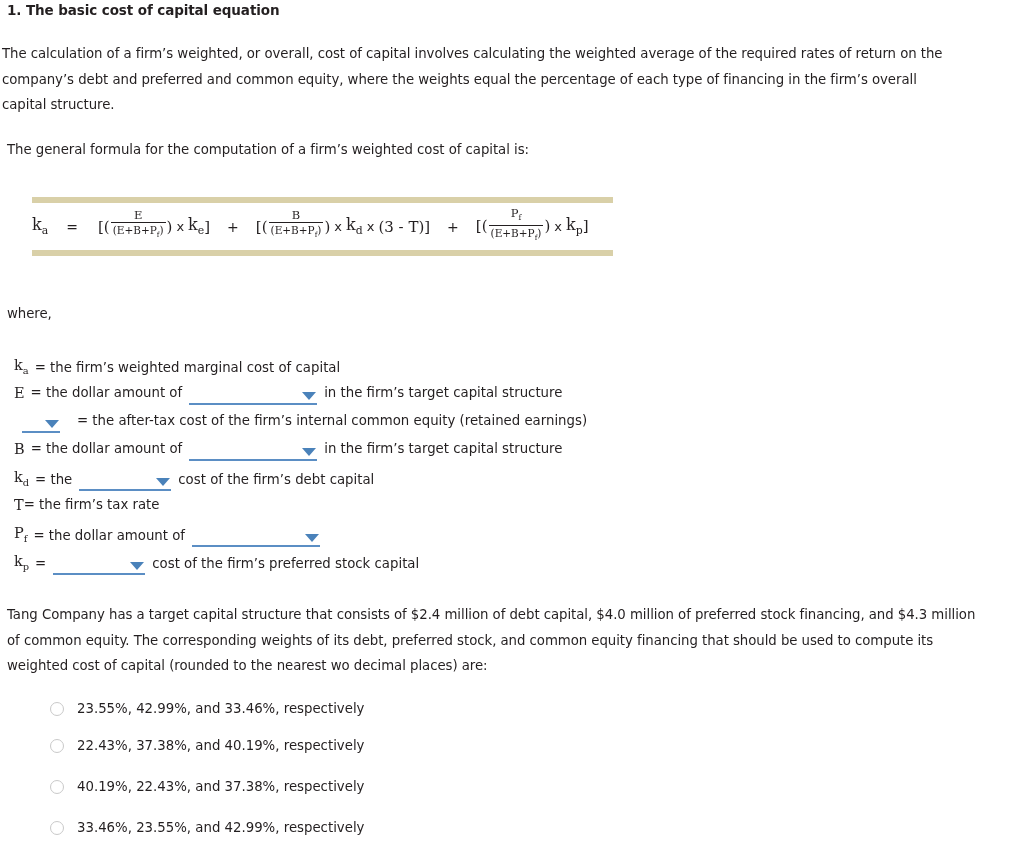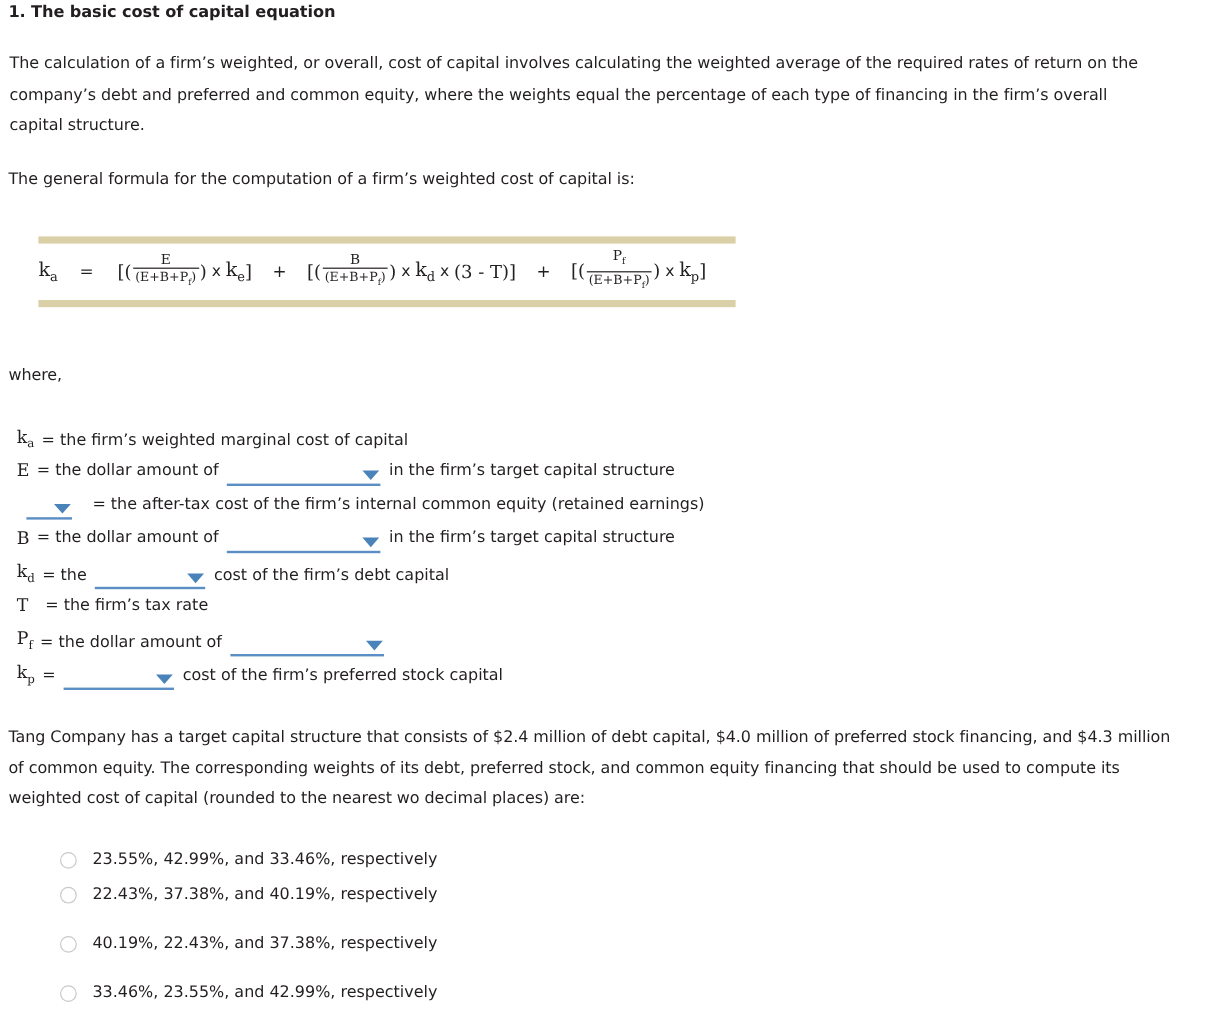--- a/index.html
+++ b/index.html
@@ -34,21 +34,21 @@
   }
 
   
   .para {
     position: absolute;
     font-size: 13.3px;
     line-height: 25.6px;
     color: #231f20;
     letter-spacing: -0.05px;
   }
-  .para-intro { left: 8px; top: 41px; width: 960px; }
+  .para-intro { left: 2px; top: 41px; width: 960px; }
   .para-formula-lead { left: 7px; top: 137px; }
   .para-where { left: 7px; top: 301px; }
   .para-problem { left: 7px; top: 602px; width: 985px; }
 
   
   .formula-band {
     position: absolute;
     left: 32px;
     top: 197px;
     width: 581px;
@@ -259,21 +259,21 @@
       <span class="txt" style="margin-left:6px;">= the</span>
       <span class="dropdown dd-med">
         <span class="ddval"></span>
         <span class="caret"></span>
       </span>
       <span class="txt">cost of the firm’s debt capital</span>
     </div>
 
     <div class="def-line" style="top:140px;">
       <span class="serif-sym"><span>T</span></span>
-      <span class="txt" style="margin-left:14px;">= the firm’s tax rate</span>
+      <span class="txt" style="margin-left:0;">= the firm’s tax rate</span>
     </div>
 
     <div class="def-line" style="top:168px;">
       <span class="serif-sym"><span>P</span><sub>f</sub></span>
       <span class="txt" style="margin-left:6px;">= the dollar amount of</span>
       <span class="dropdown dd-wide">
         <span class="ddval"></span>
         <span class="caret"></span>
       </span>
     </div>
@@ -286,21 +286,21 @@
         <span class="caret"></span>
       </span>
       <span class="txt">cost of the firm’s preferred stock capital</span>
     </div>
 
   </div>
 
   <div class="para para-problem">Tang Company has a target capital structure that consists of $2.4 million of debt capital, $4.0 million of preferred stock financing, and $4.3 million of common equity. The corresponding weights of its debt, preferred stock, and common equity financing that should be used to compute its weighted cost of capital (rounded to the nearest wo decimal places) are:</div>
 
   <div class="options">
-    <div class="option-row" style="top:12px;text-align:center;">
+    <div class="option-row" style="top:4px;text-align:center;">
       <span class="radio"></span>
       <span>23.55%, 42.99%, and 33.46%, respectively</span>
     </div>
     <div class="option-row" style="top:41px;">
       <span class="radio"></span>
       <span>22.43%, 37.38%, and 40.19%, respectively</span>
     </div>
     <div class="option-row" style="top:82px;">
       <span class="radio"></span>
       <span>40.19%, 22.43%, and 37.38%, respectively</span>

